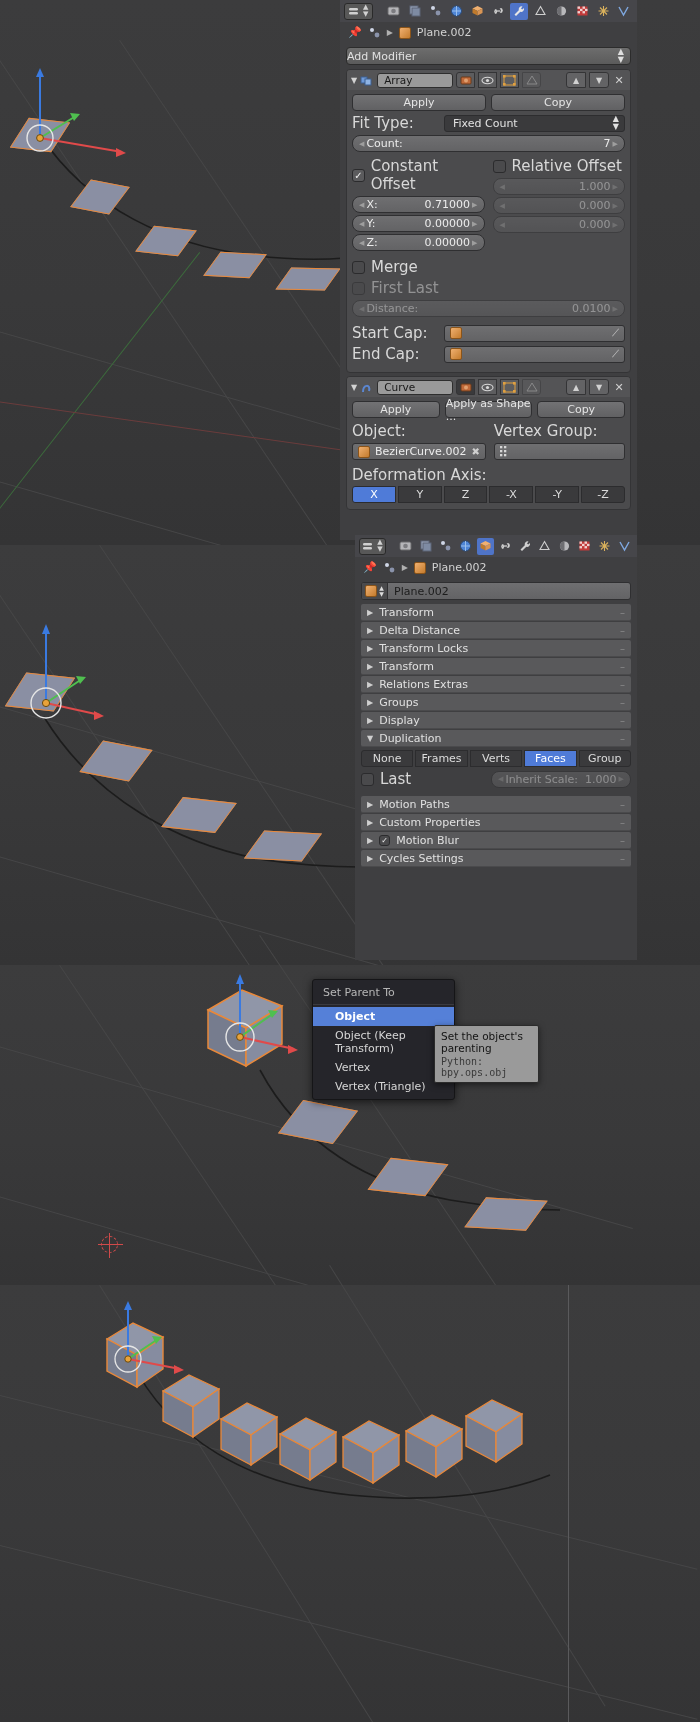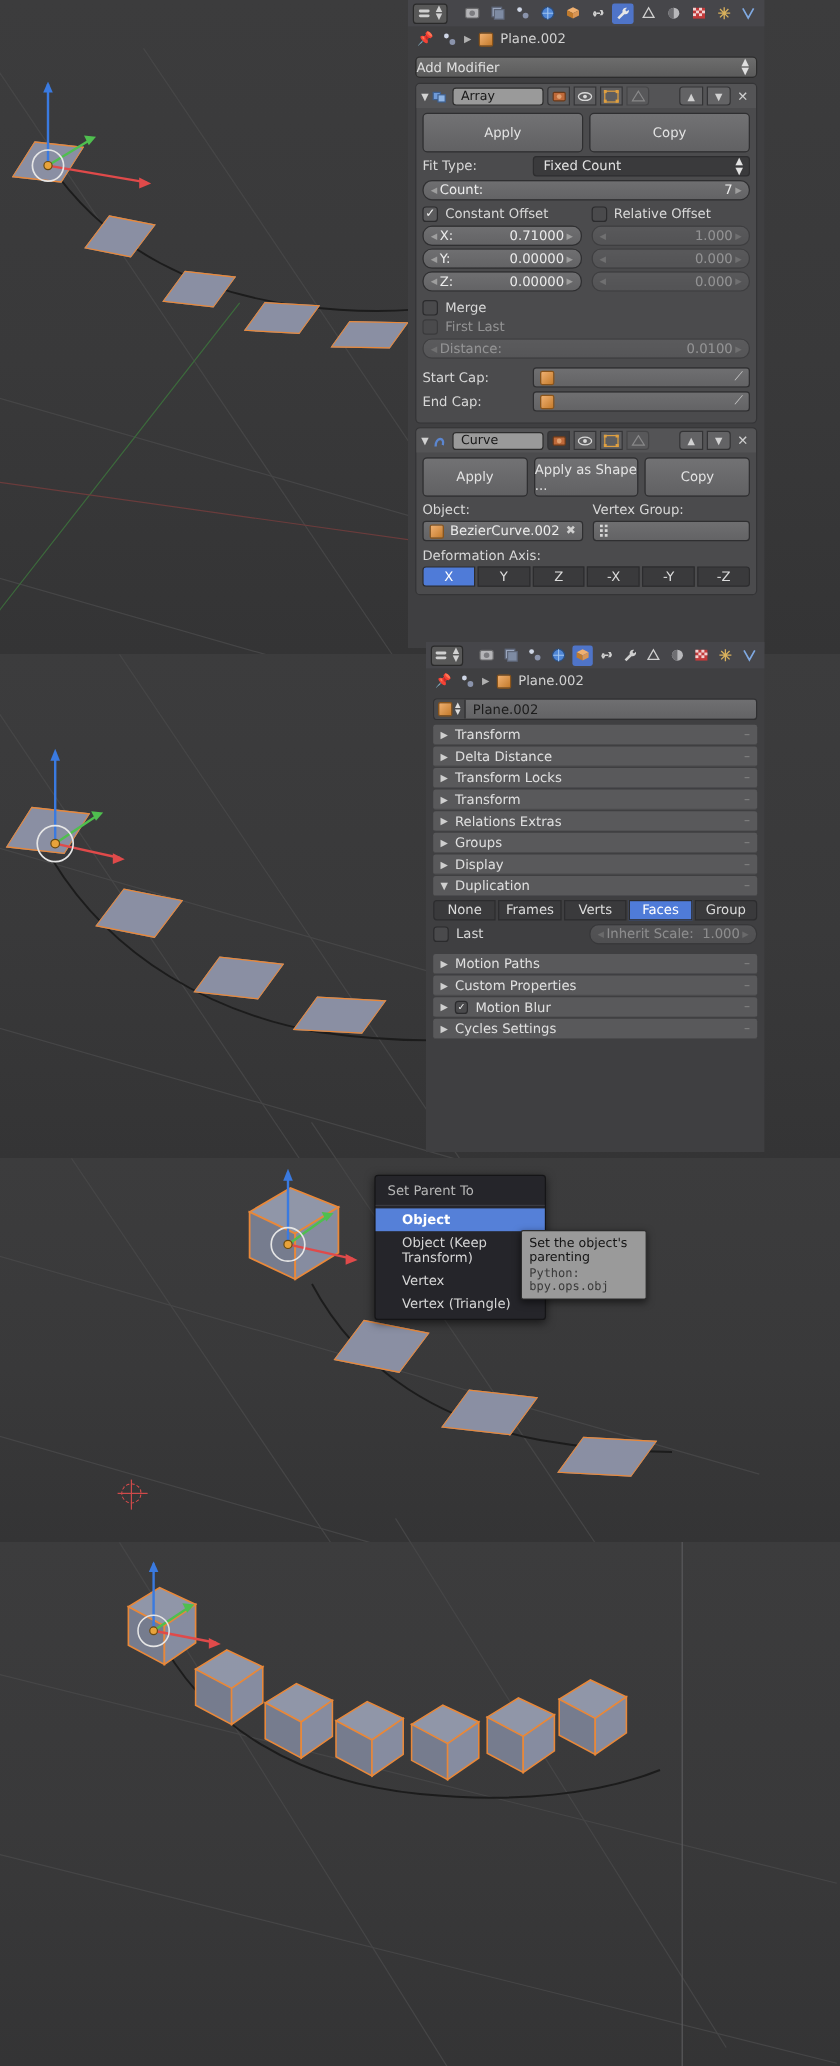--- a/index.html
+++ b/index.html
@@ -50,24 +50,24 @@
            display:flex; align-items:center; justify-content:center; font-size:9px; }
   .micon.on { background:#3a3a3c; }
   .micon.dim { opacity:.45; }
   .grpL{border-radius:3px 0 0 3px;} .grpR{border-radius:0 3px 3px 0;}
   .upd { width:20px; height:16px; background:#636365; border:1px solid #343436;
          display:flex;align-items:center;justify-content:center;font-size:8px;}
   .xbtn { width:14px; text-align:center; font-size:11px; color:#cfcfcf; }
 
   .modbody { padding:4px 5px 6px 5px; }
   .row { display:flex; gap:5px; margin-bottom:3px; }
-  .btn { flex:1; height:33px; border-radius:4px;
+  .btn { flex:1; height:17px; border-radius:4px;
          background:linear-gradient(180deg,#727274,#616163); border:1px solid #2f2f31;
          display:flex; align-items:center; justify-content:center; font-size:11px; color:#e4e4e4; }
-  .lbl { font-size:11px; color:#d8d8d8; display:flex; align-items:center; }
+  .lbl { font-size:15px; color:#d8d8d8; display:flex; align-items:center; }
   .fieldrow { display:flex; align-items:center; gap:6px; margin-bottom:3px; }
   .enumfield { flex:1; height:17px; border-radius:3px; background:#3a3a3c; border:1px solid #2d2d2f;
      display:flex; align-items:center; padding:0 8px; font-size:11px; color:#e2e2e2; position:relative;}
   .enumfield .arrows{position:absolute; right:5px; font-size:8px; line-height:8px;}
   .numfield { height:17px; border-radius:8px; background:linear-gradient(180deg,#6f6f71,#636365);
      border:1px solid #2f2f31; display:flex; align-items:center; justify-content:space-between;
      padding:0 6px; font-size:11px; color:#ececec; position:relative; }
   .numfield .nl,.numfield .nr{ font-size:7px; color:#9e9e9e; }
   .numfield .nm{ flex:1; display:flex; justify-content:space-between; padding:0 2px; }
   .numfield.dis { opacity:.45; }

